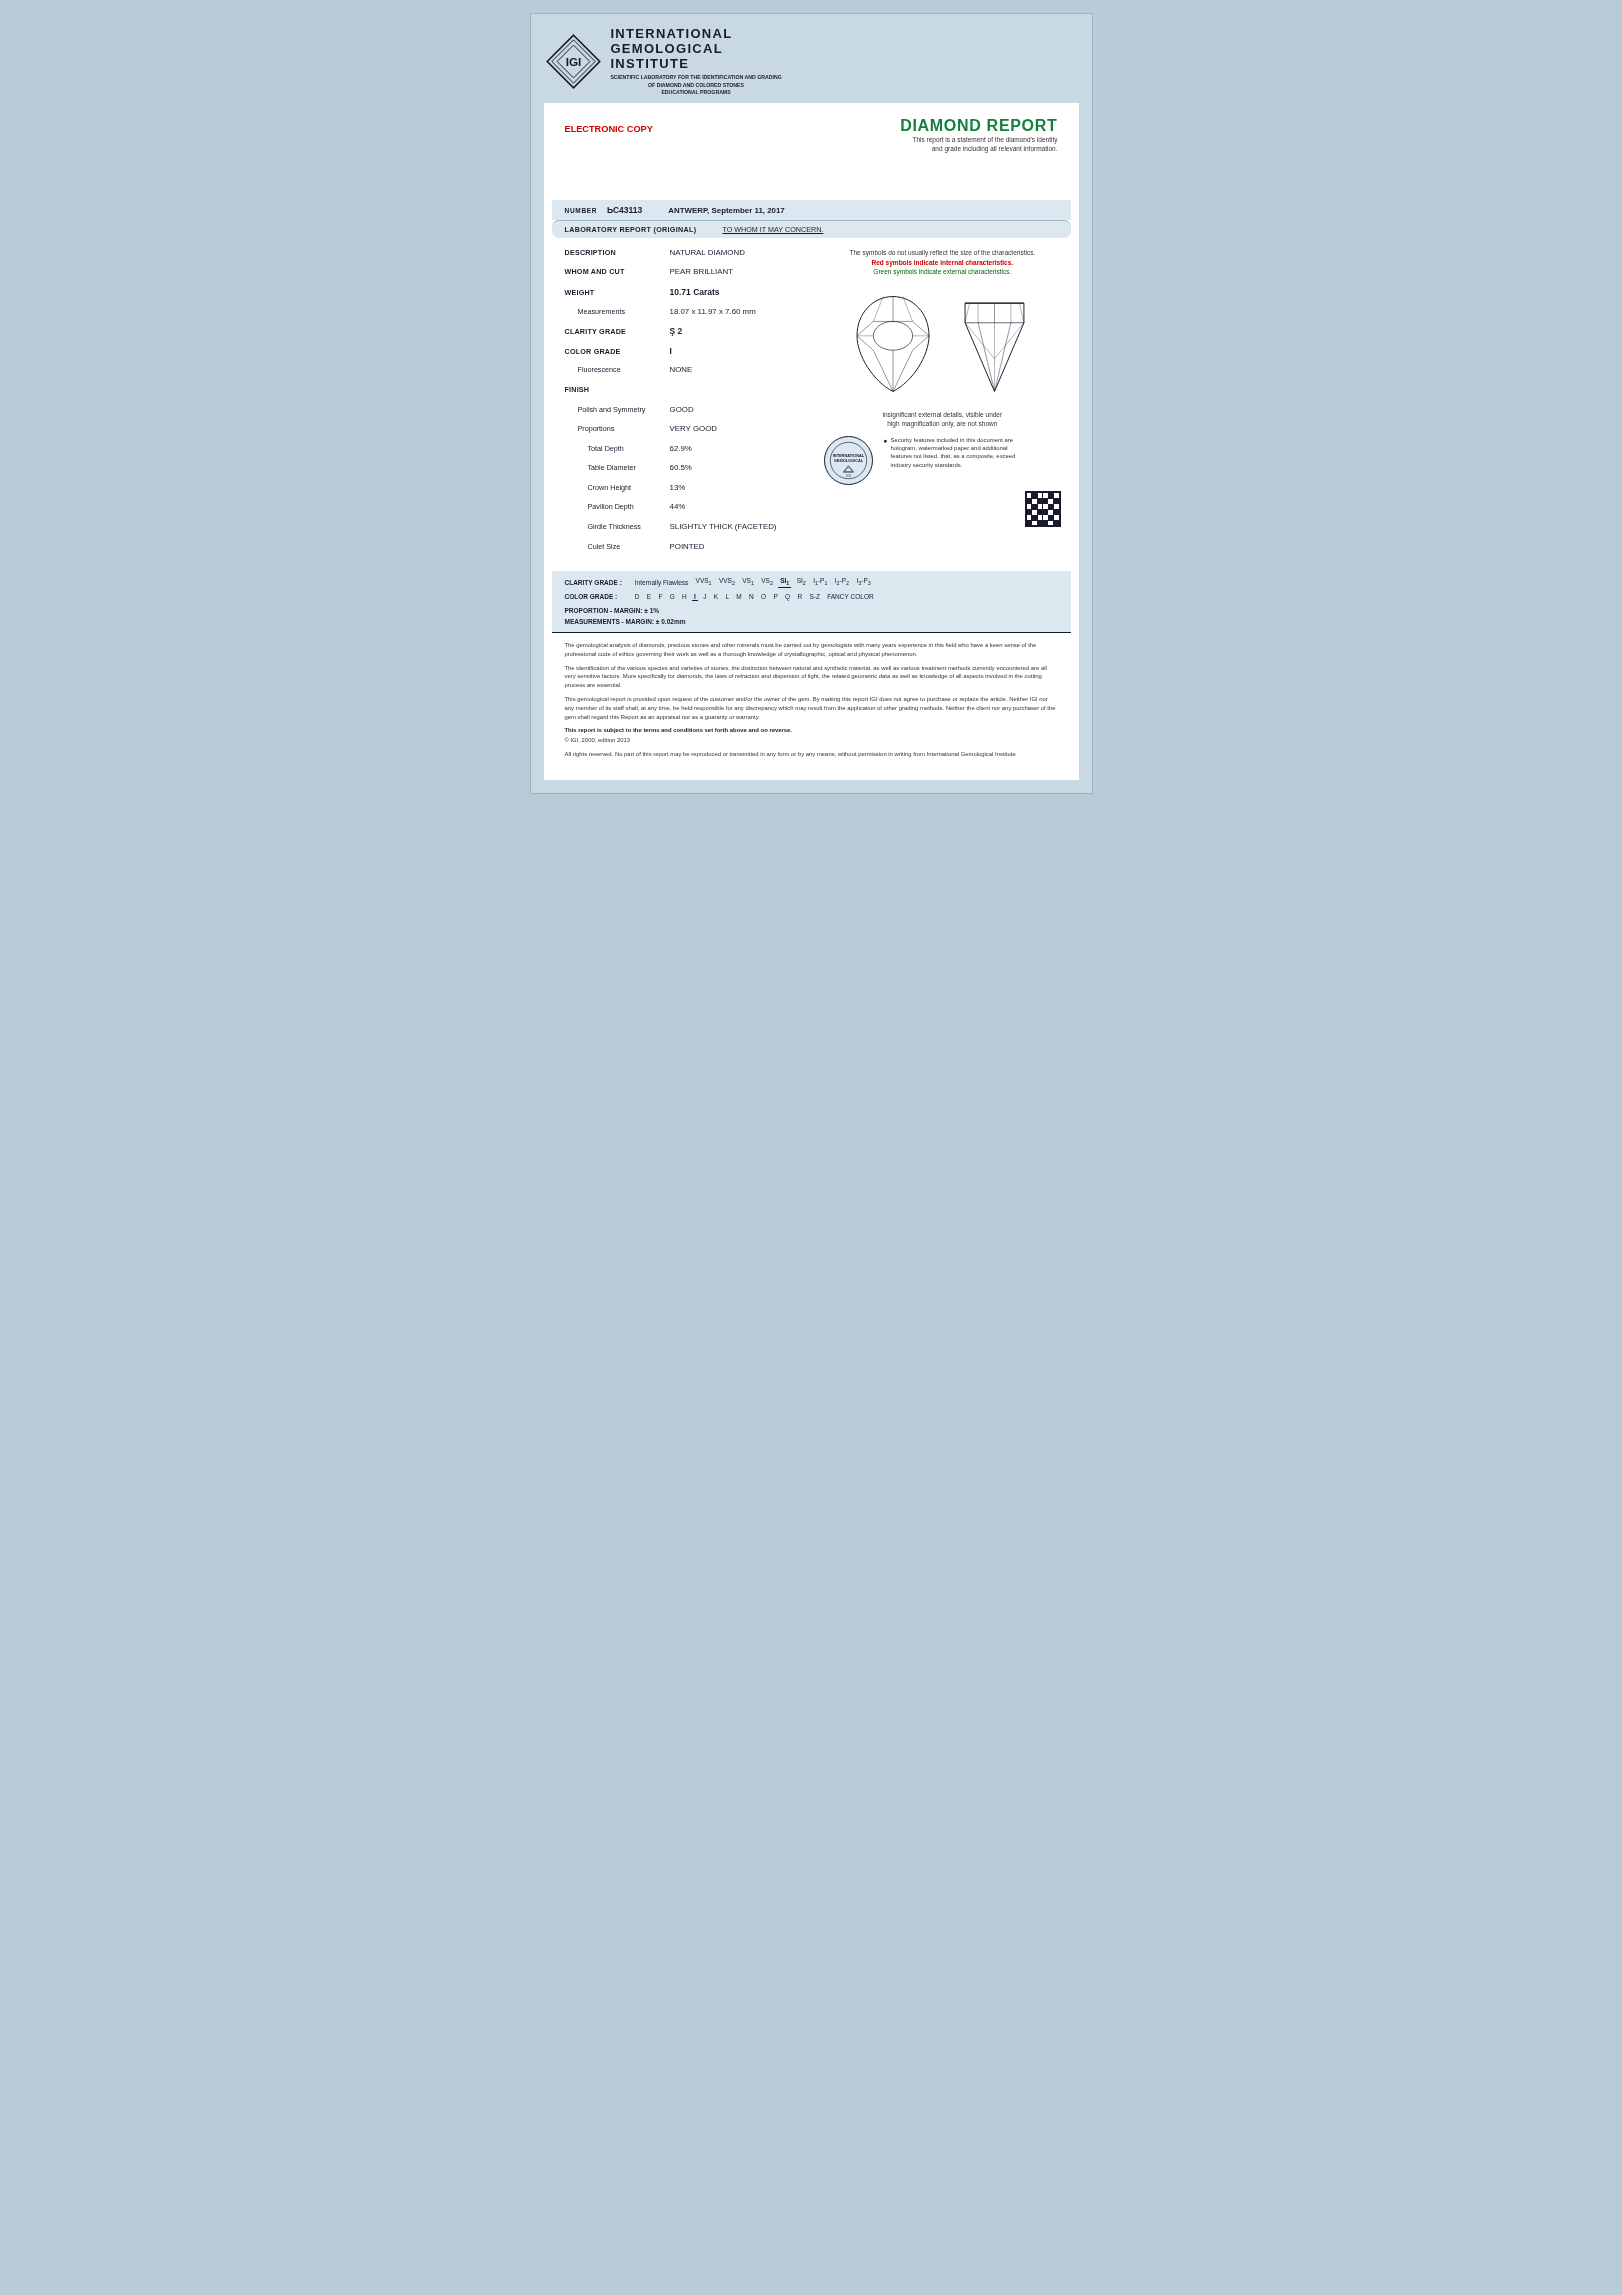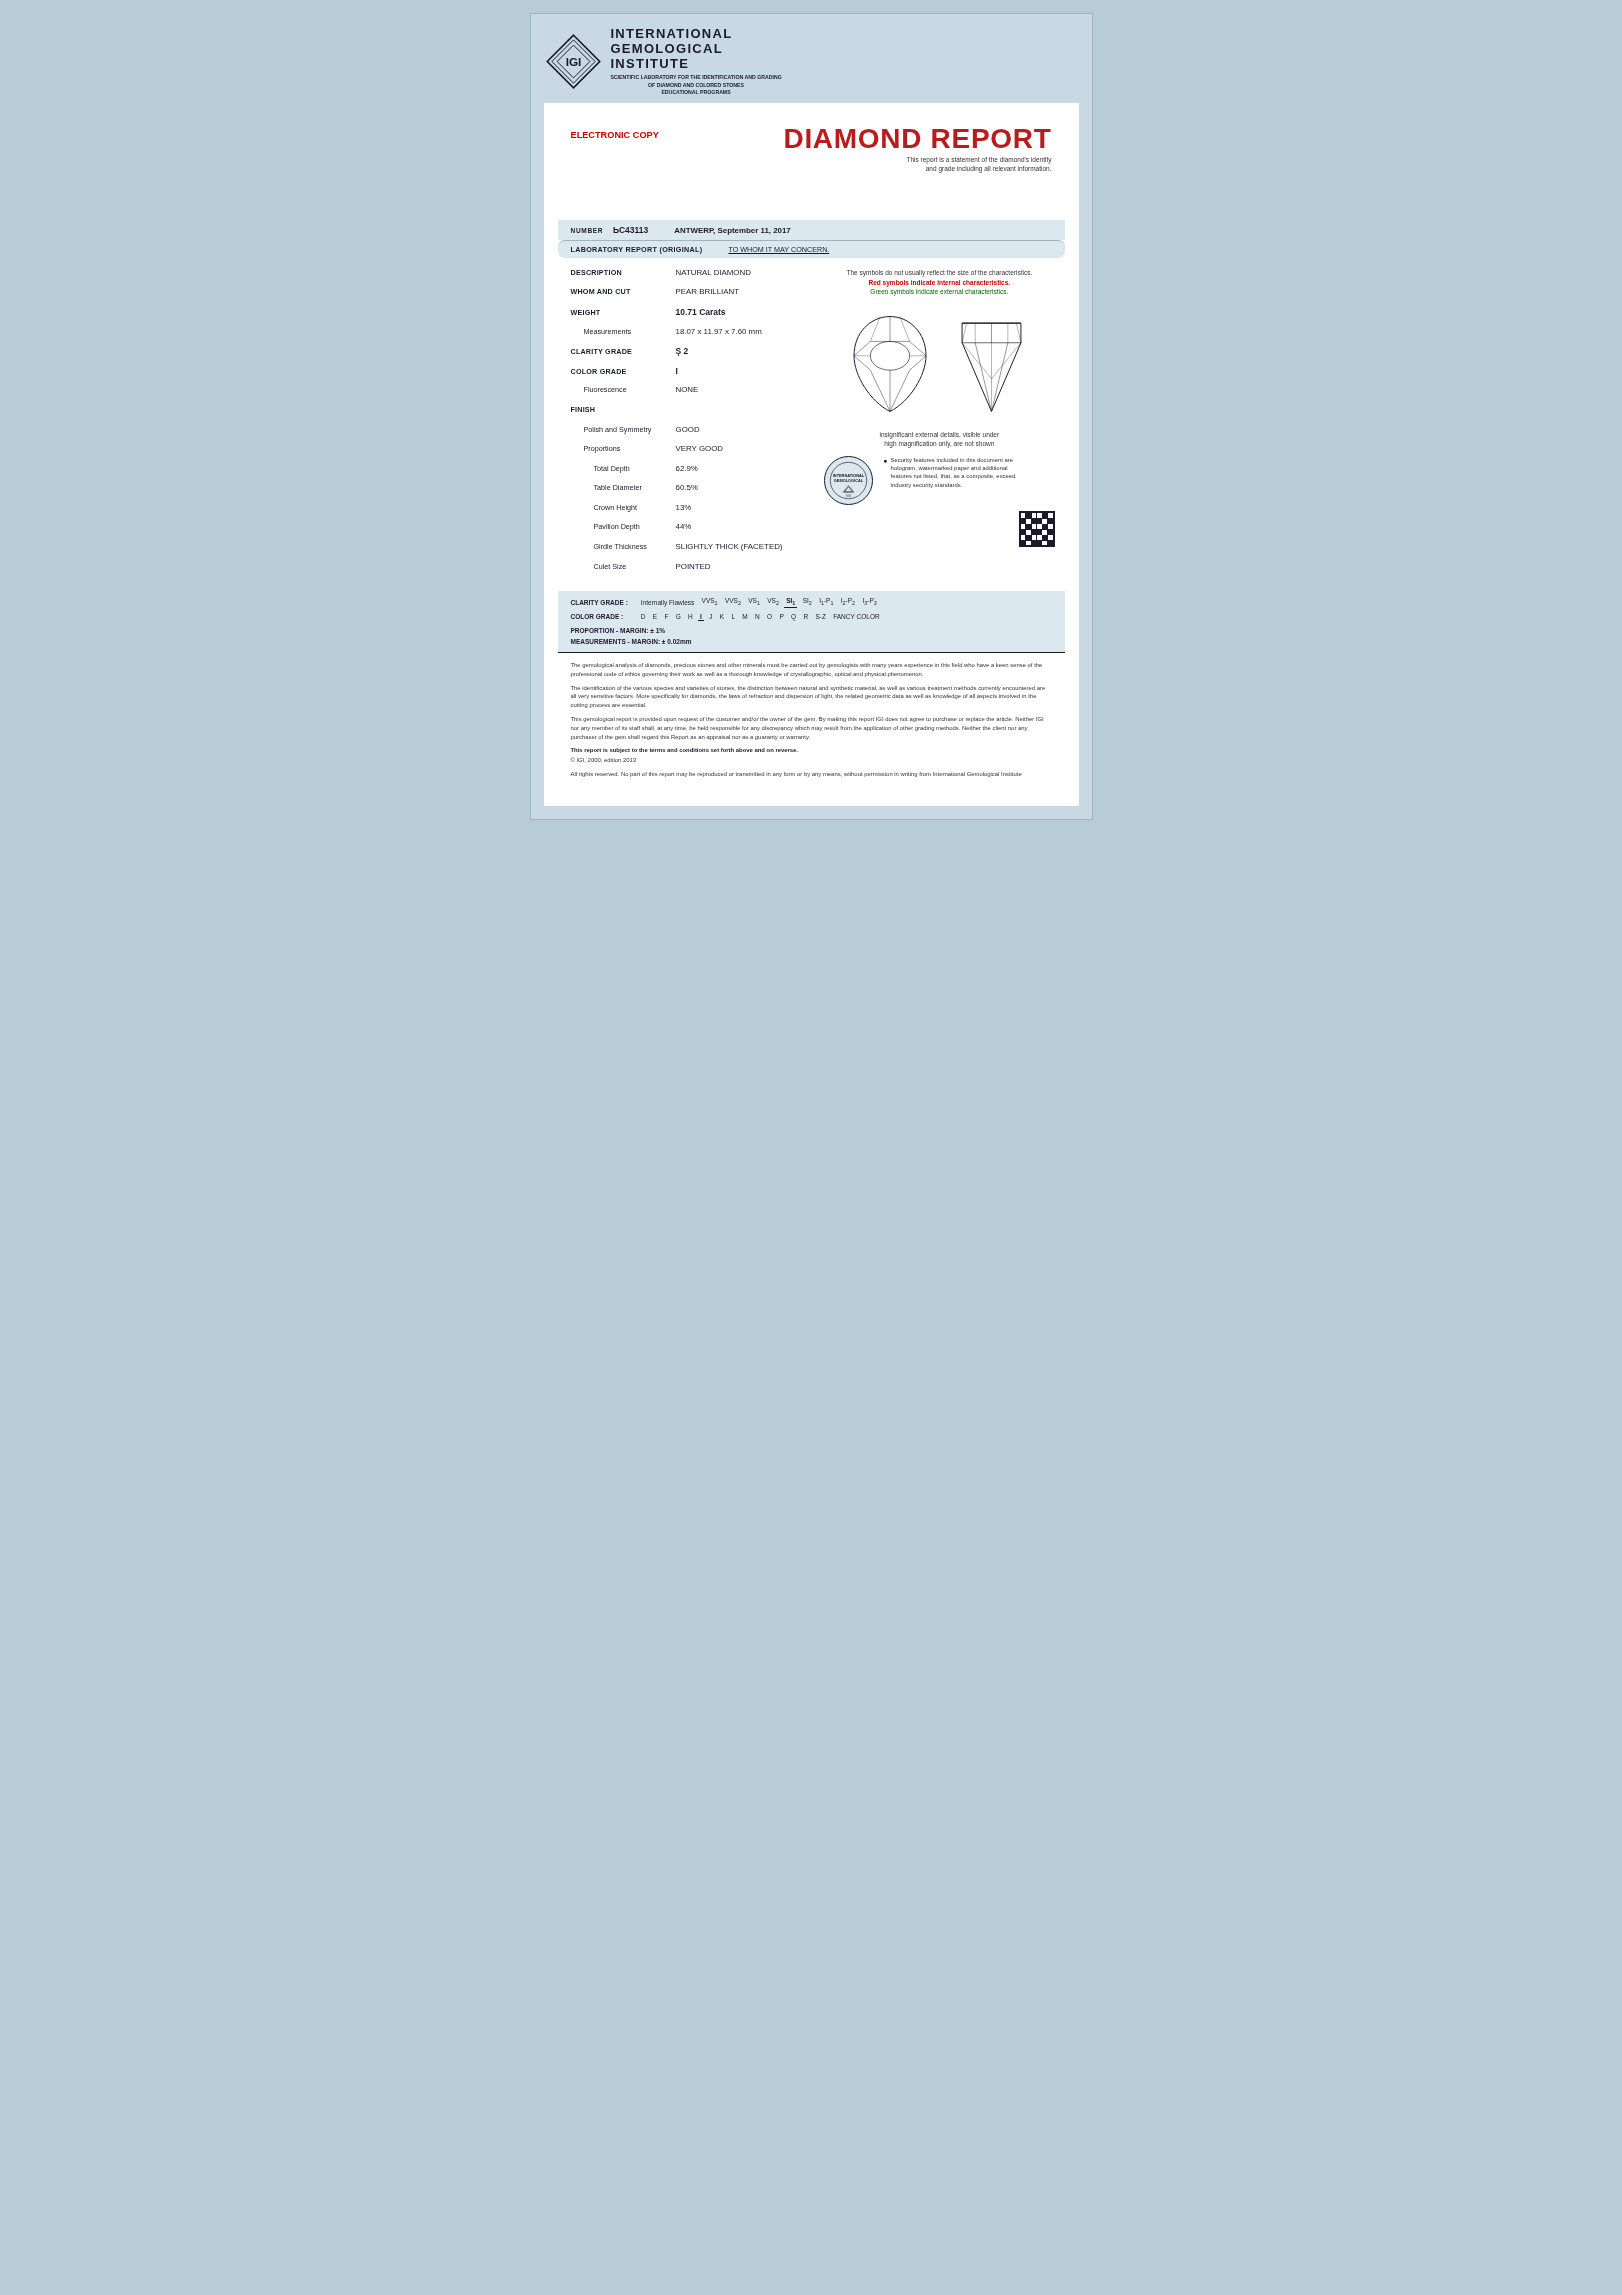--- a/index.html
+++ b/index.html
@@ -41,43 +41,43 @@
       font-size: 5.2px;
       color: #1a1a2e;
       text-align: center;
       font-weight: 600;
       margin-top: 2.6px;
       line-height: 1.4;
     }
     .main-content {
       background: white;
       margin-top: 6.5px;
-      padding: 14px;
+      padding: 8px;
     }
     .electronic-copy-bar {
       display: flex;
       align-items: flex-start;
       padding: 6.5px 13px;
       background: white;
     }
     .electronic-copy-text {
       color: #cc0000;
       font-weight: 700;
       font-size: 9.2px;
       flex: 1;
       padding-top: 6.5px;
     }
     .diamond-report-title-area {
       flex: 2;
       text-align: right;
     }
     .diamond-report-title {
-      font-size: 28px;
+      font-size: 16px;
       font-weight: 900;
-      color: #b91c1c;
+      color: #15803d;
       letter-spacing: 0.7px;
     }
     .diamond-report-subtitle {
       font-size: 6.5px;
       color: #333;
       line-height: 1.4;
     }
     .number-bar {
       background: #dce8ef;
       display: flex;

